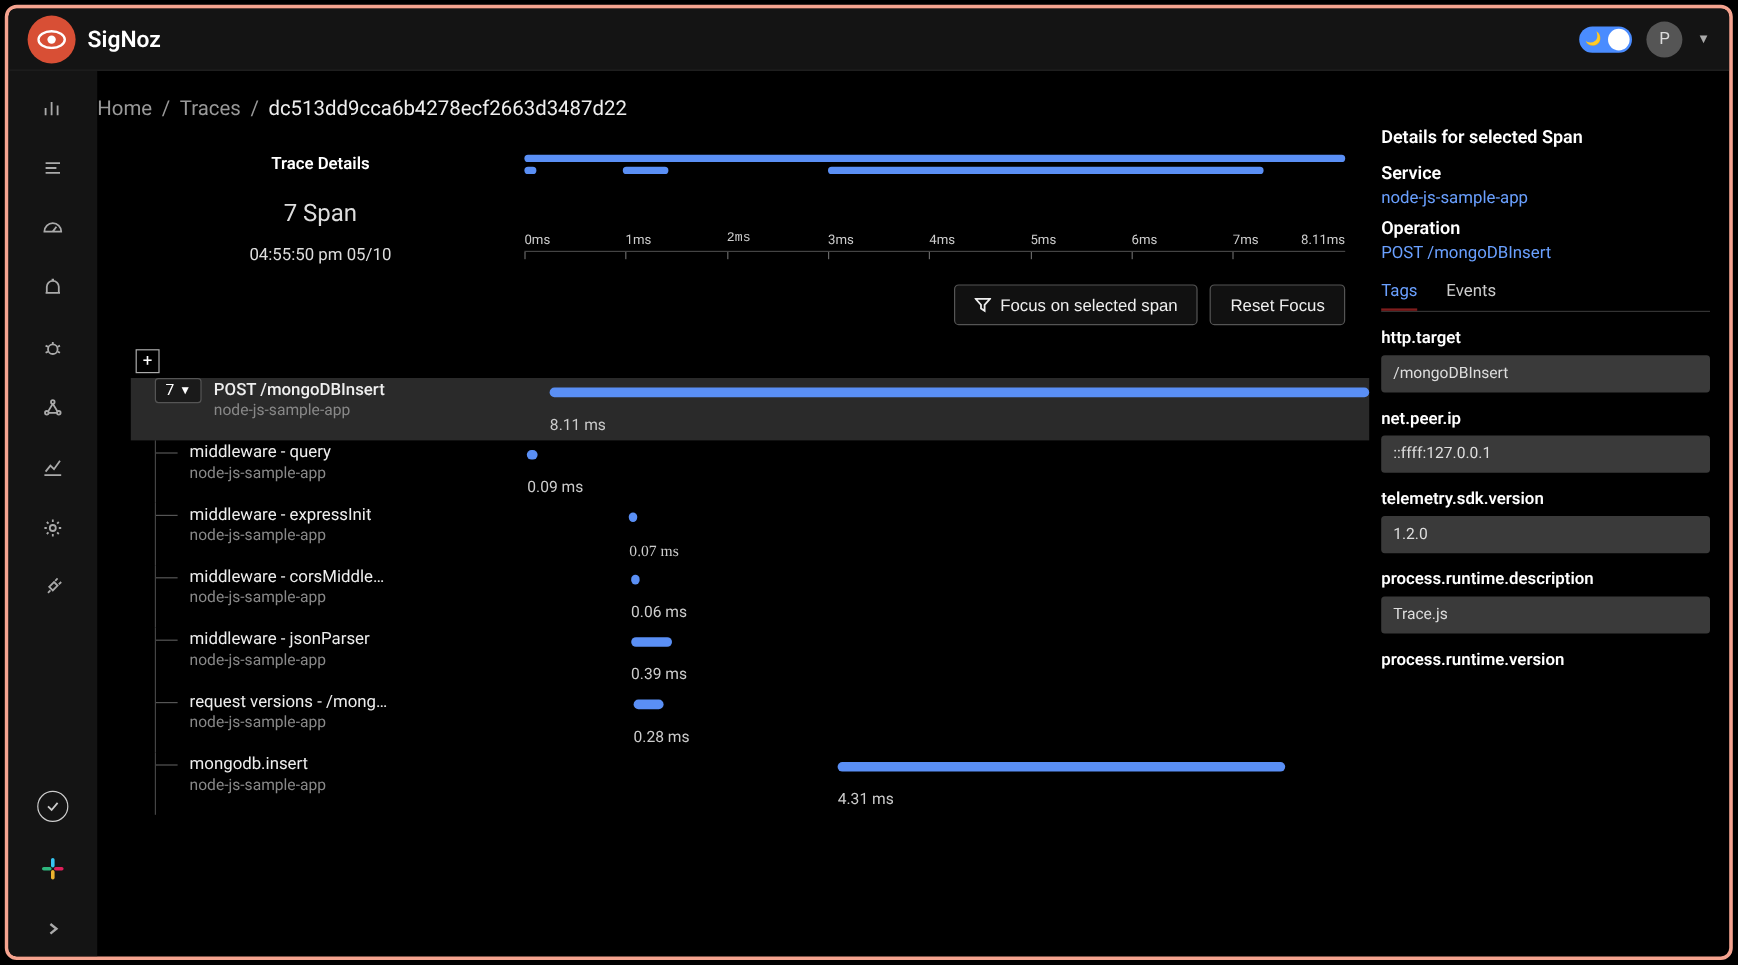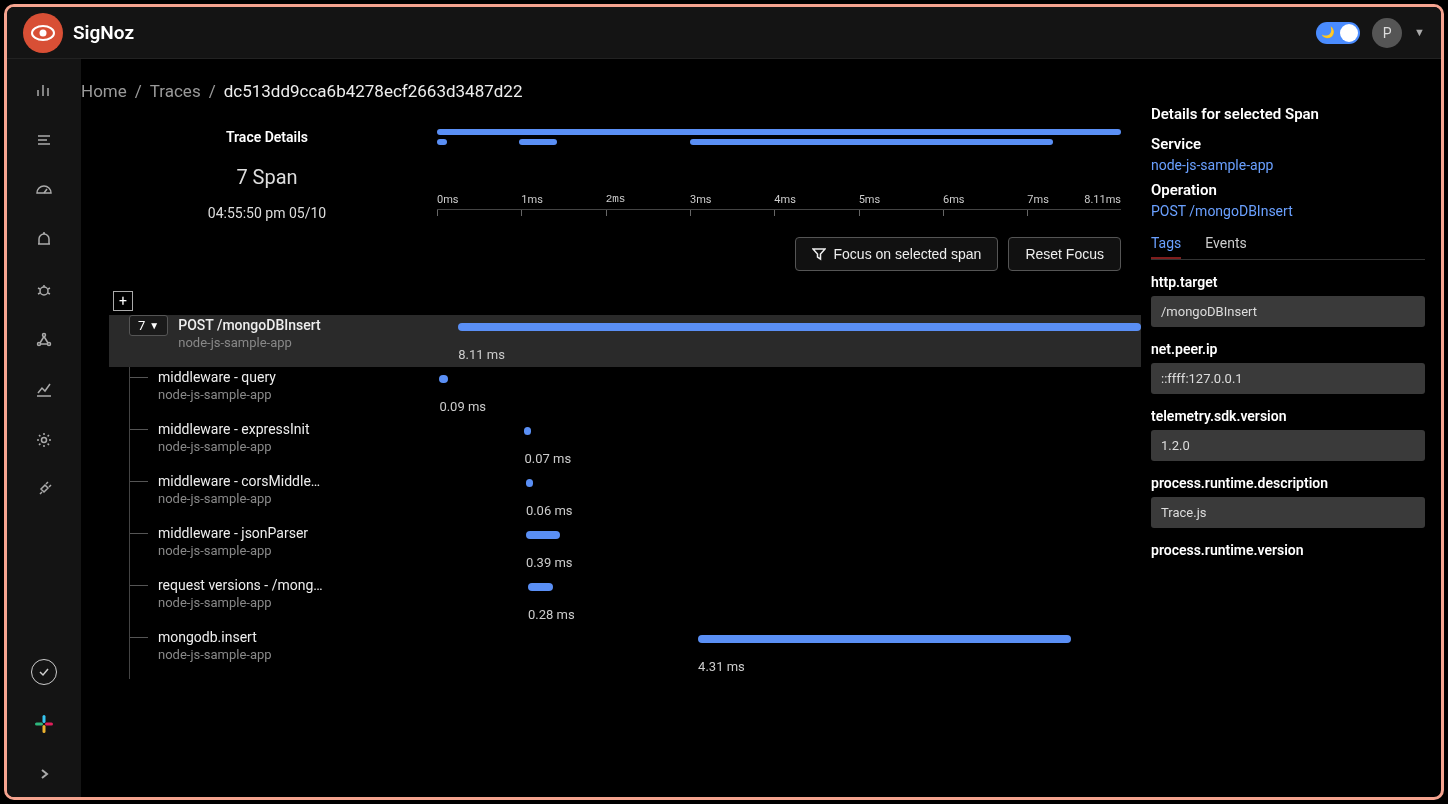--- a/index.html
+++ b/index.html
@@ -241,21 +241,21 @@
                 </div>
               </div>
               <div class="span-row">
                 <div class="span-tree-pad"></div>
                 <div class="span-label-col">
                   <div class="span-name">middleware - expressInit</div>
                   <div class="span-service">node-js-sample-app</div>
                 </div>
                 <div class="span-bar-col">
                   <div class="span-bar" style="left:12.3%;width:1%;"></div>
-                  <div class="span-dur" style="left:12.3%;">0.07 ms</div>
+                  <div class="span-dur" style="left:12.3%;font-family:Liberation Serif, serif;">0.07 ms</div>
                 </div>
               </div>
               <div class="span-row">
                 <div class="span-tree-pad"></div>
                 <div class="span-label-col">
                   <div class="span-name">middleware - corsMiddlew…</div>
                   <div class="span-service">node-js-sample-app</div>
                 </div>
                 <div class="span-bar-col">
                   <div class="span-bar" style="left:12.5%;width:1%;"></div>

